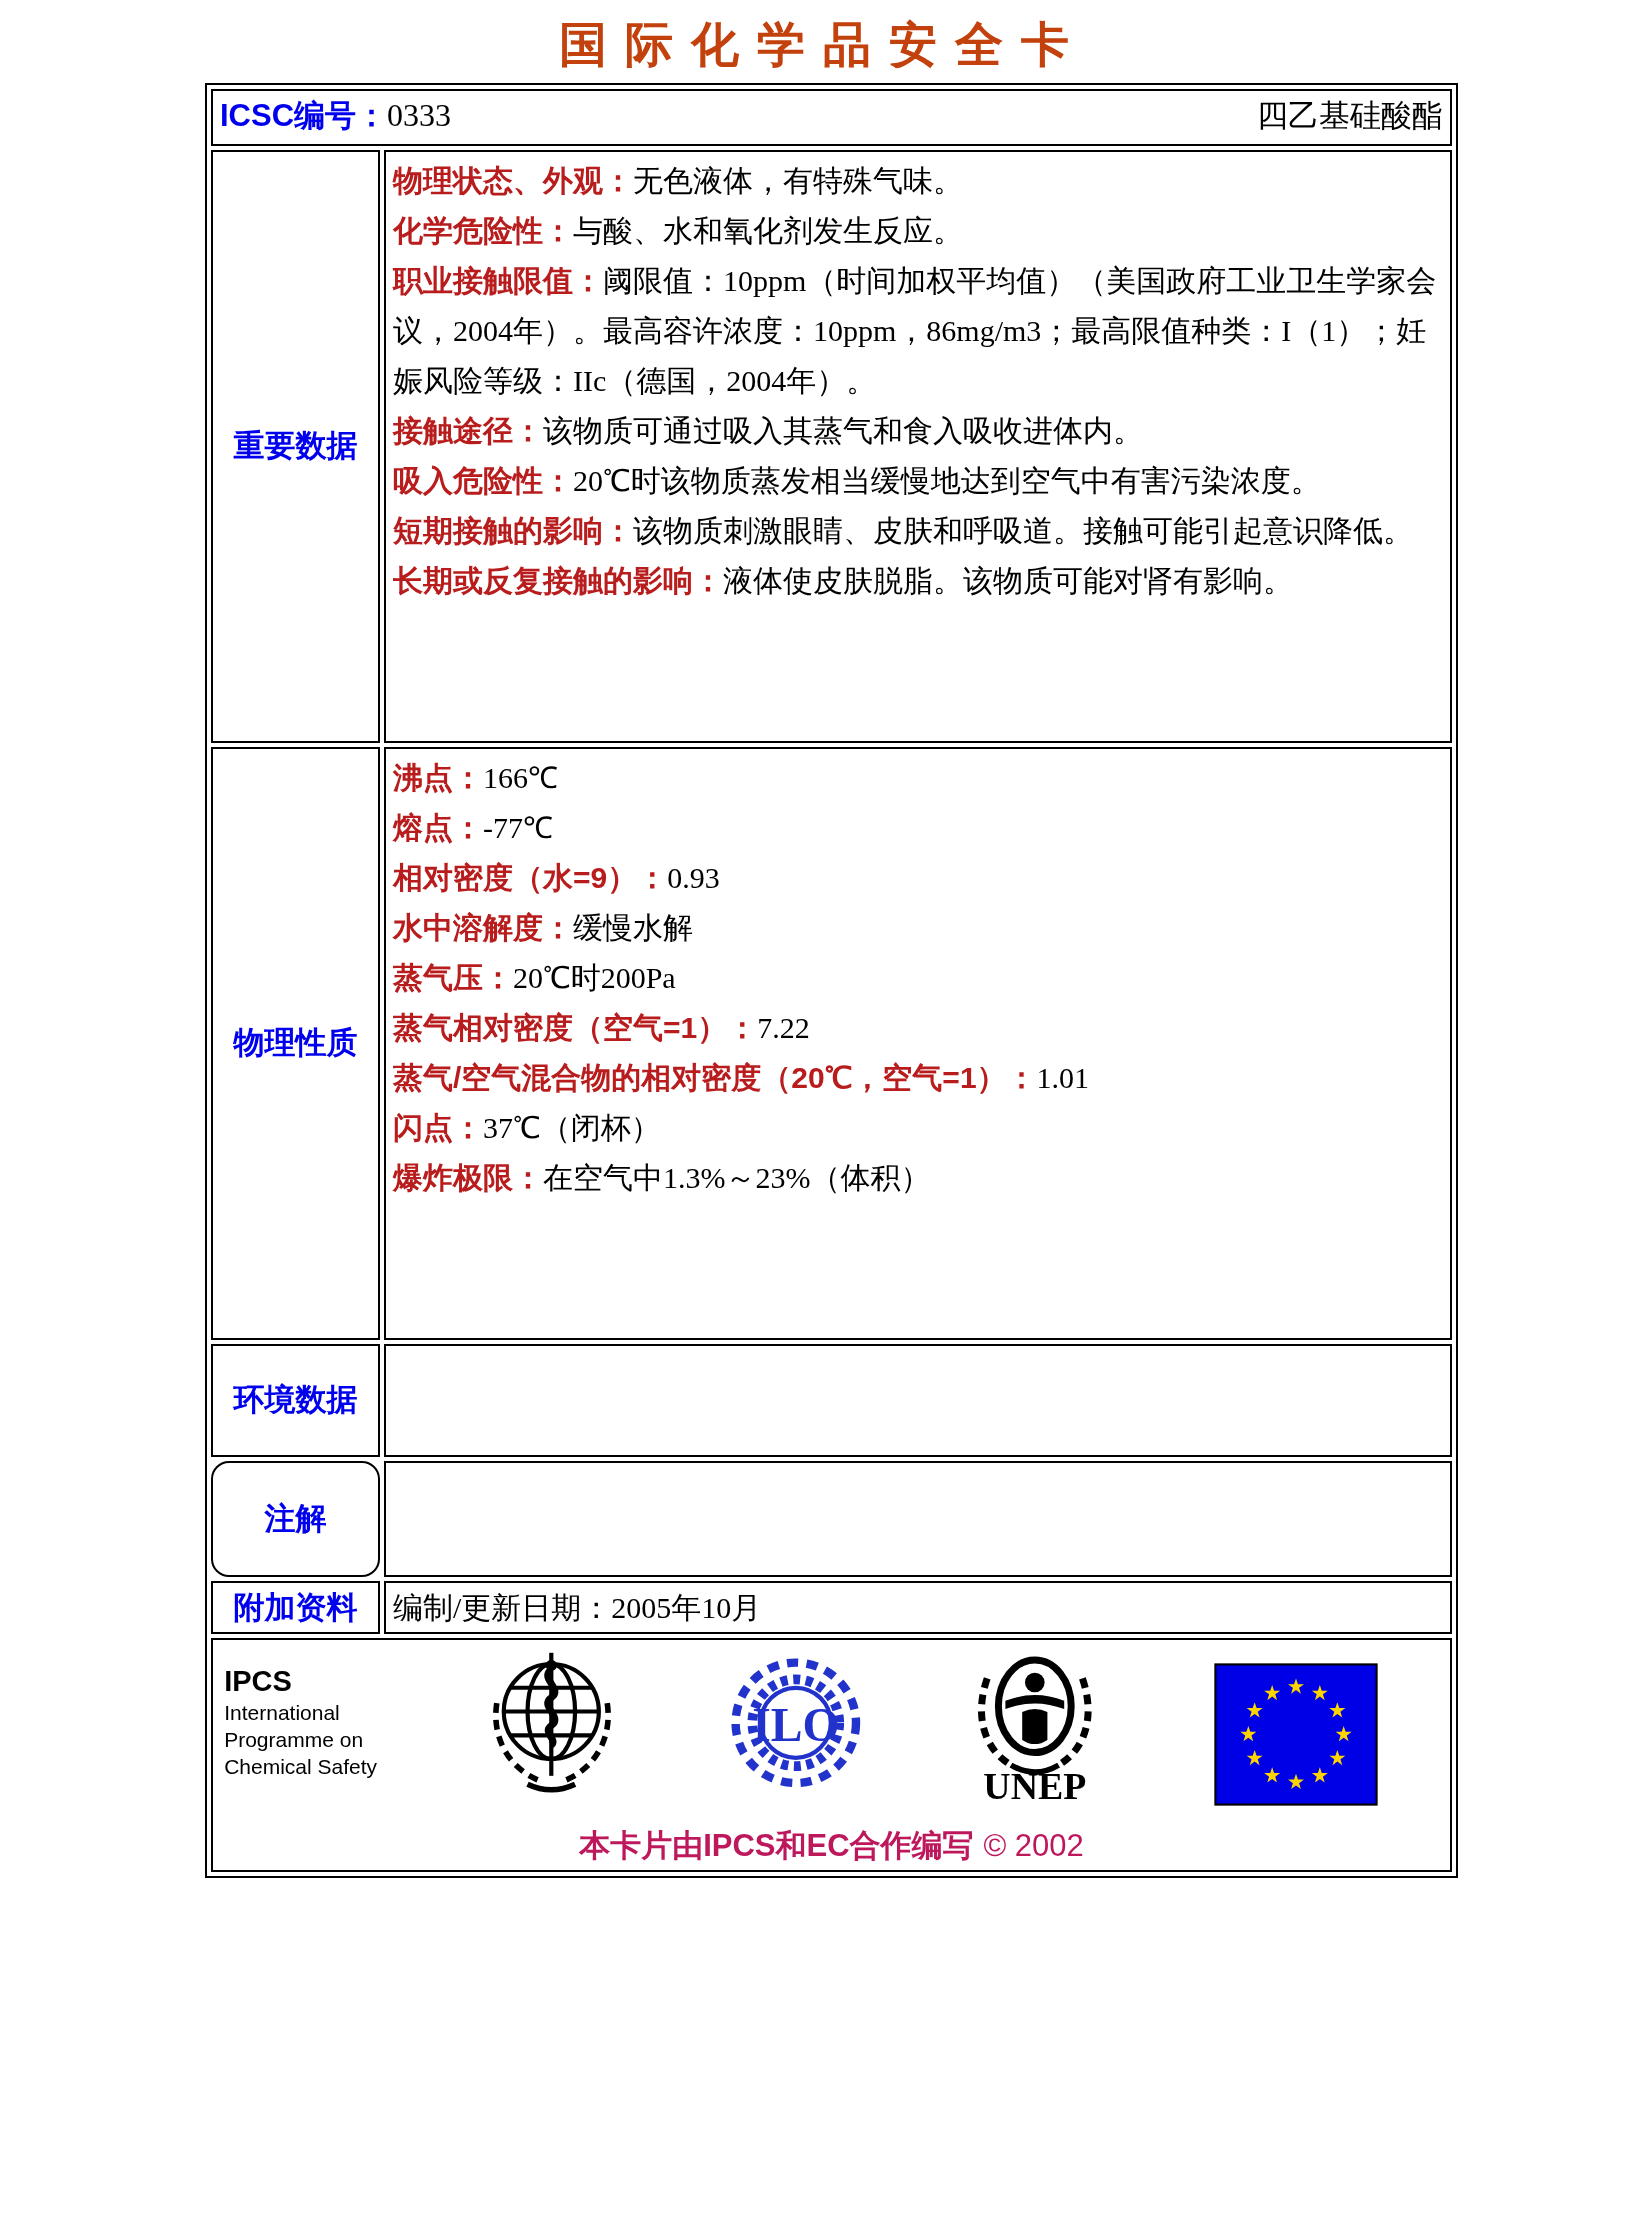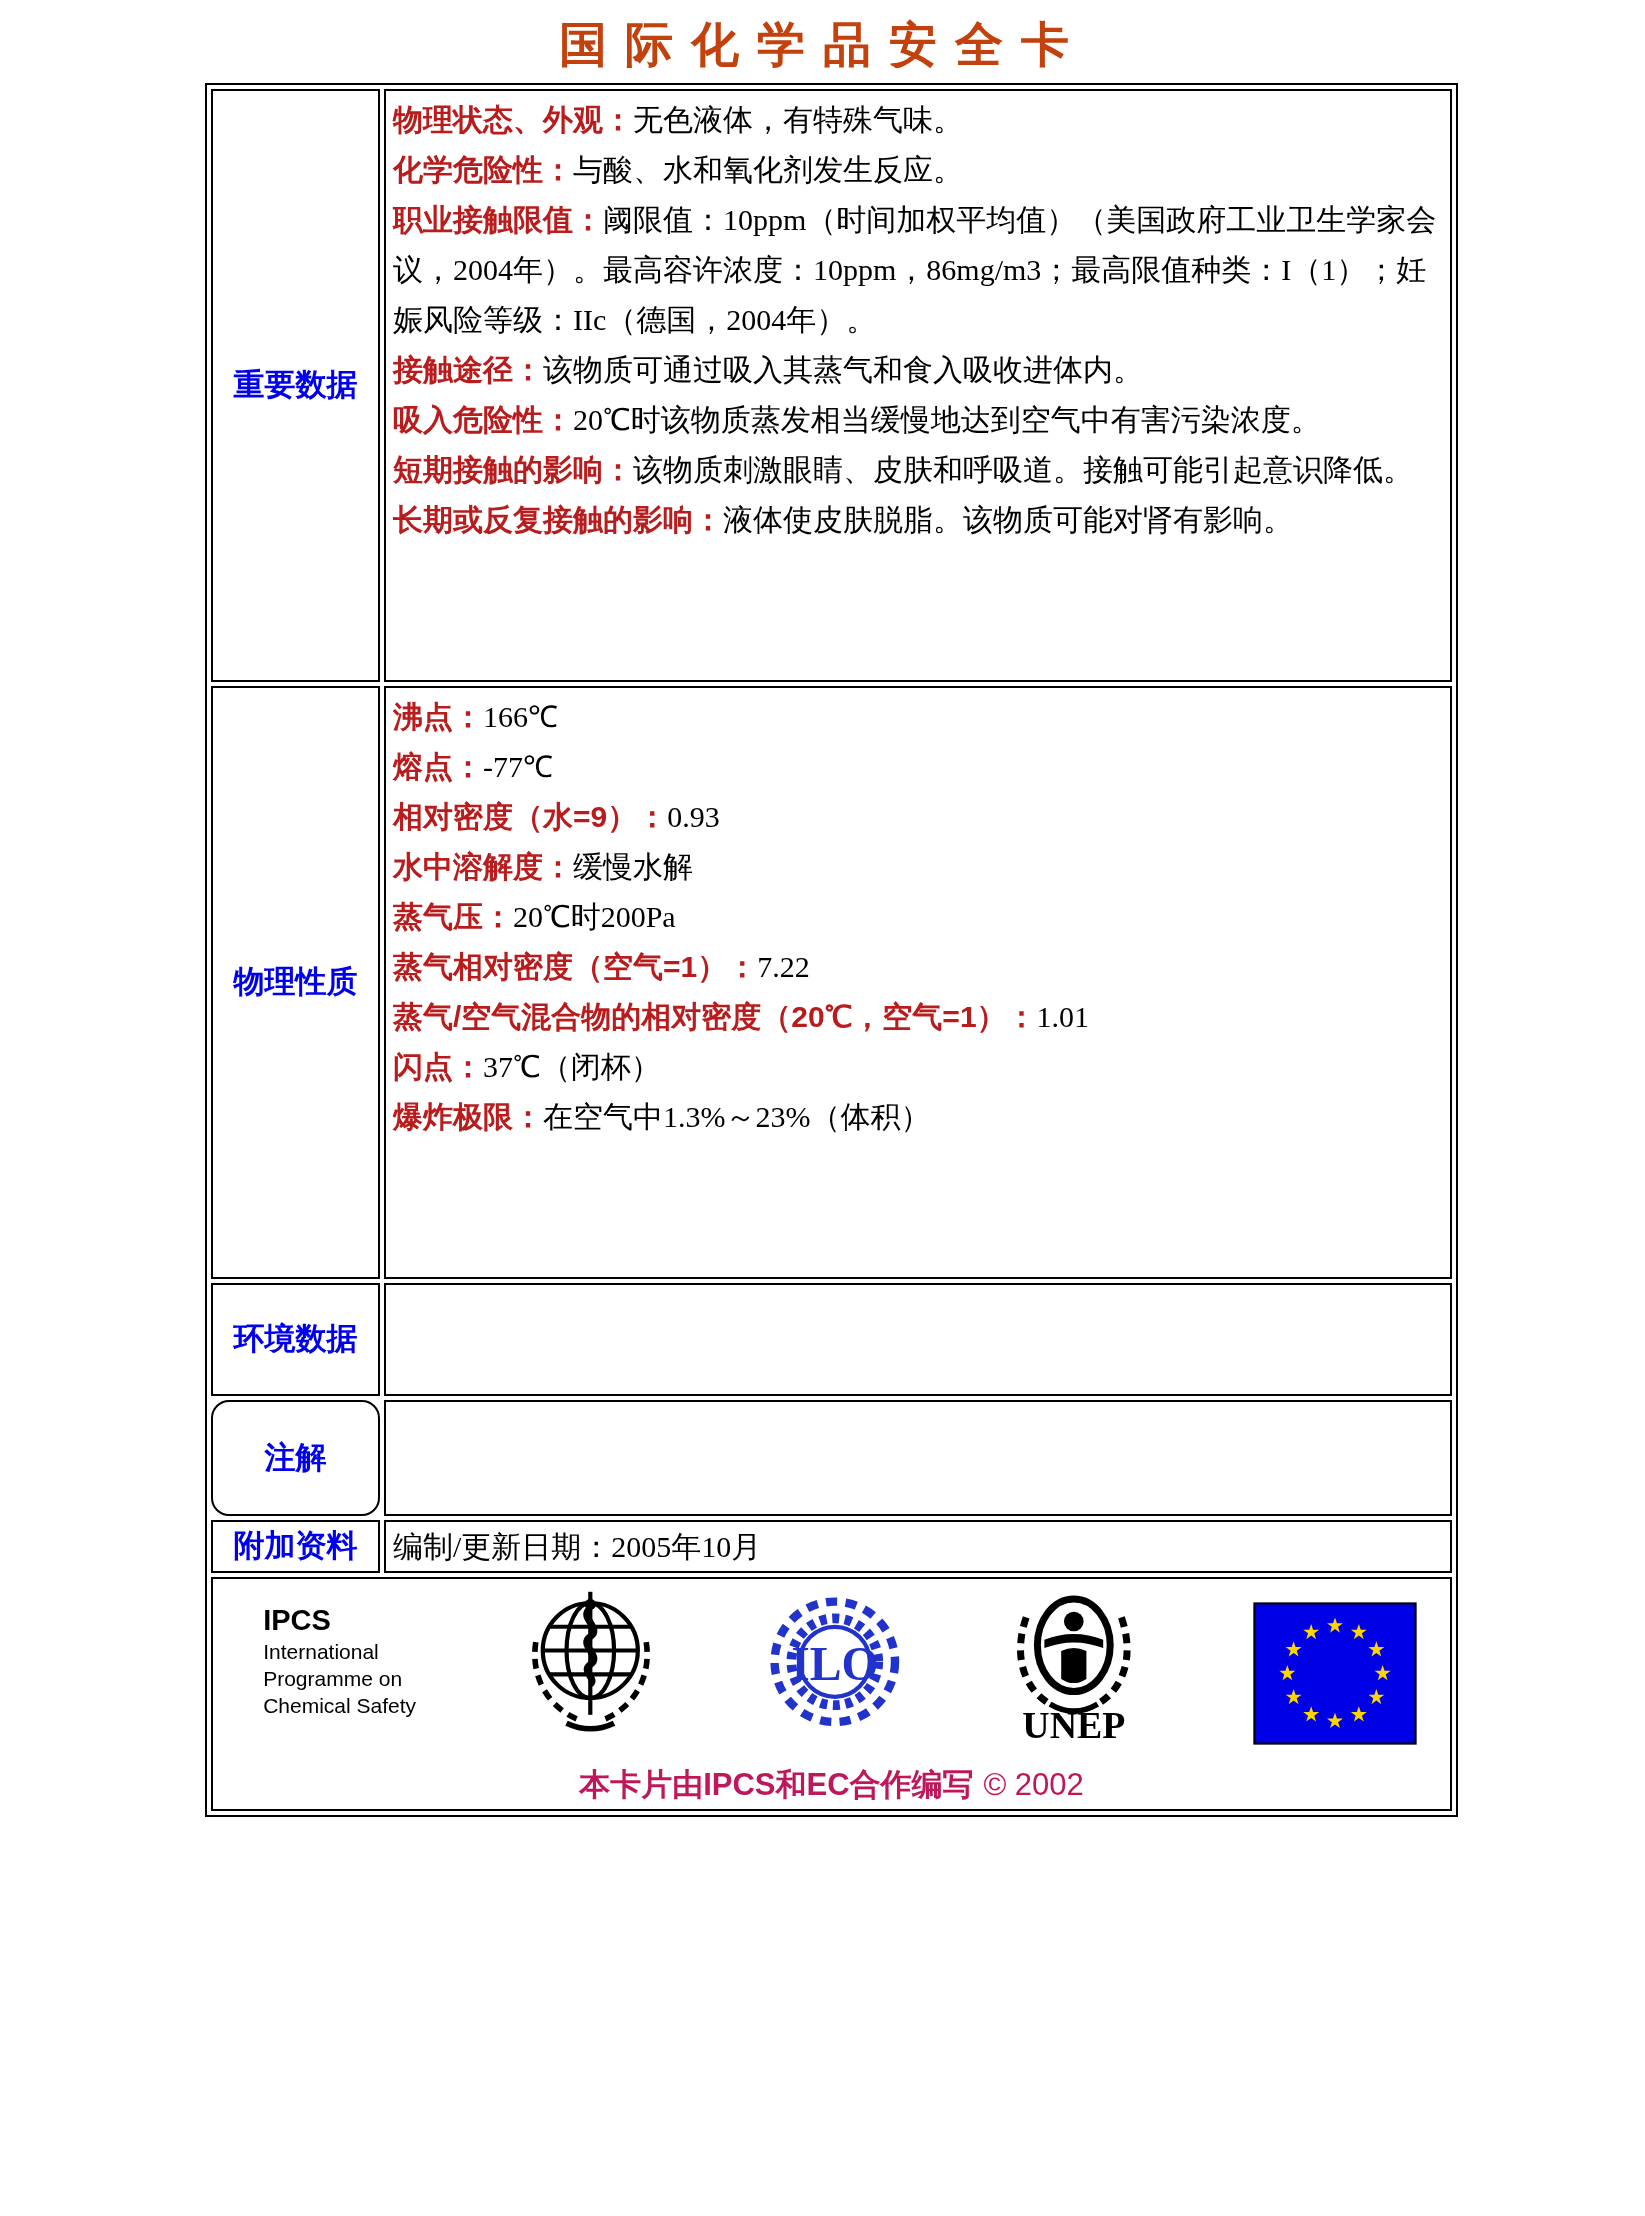--- a/index.html
+++ b/index.html
@@ -29,21 +29,21 @@
   .hdr-label{font-family:"Liberation Sans",sans-serif;font-weight:bold;color:#0000ee;font-size:31px;}
   .hdr-num{font-size:32px;color:#000;}
   .chem-name{font-size:31px;color:#000;}
   .entries{font-size:30px;line-height:50px;}
   .entries p{margin:0;}
   .entry-label{font-family:"Liberation Sans",sans-serif;font-weight:bold;color:#b91c1c;}
   .entry-text{color:#000;}
   .phys .entries{line-height:50px;}
   .addl{font-size:30px;line-height:41px;}
   .logos-cell{vertical-align:top;padding:5.6px 7px 2.8px 7px;}
-  .logos-flex{display:flex;align-items:flex-start;margin-left:39px;}
+  .logos-flex{display:flex;align-items:flex-start;}
   .ipcs-block{width:210px;font-family:"Liberation Sans",sans-serif;padding-left:4.2px;padding-top:17px;}
   .ipcs-acronym{font-weight:bold;font-size:29px;line-height:36px;}
   .ipcs-line{font-size:21px;line-height:27px;}
   .logo{flex:0 0 auto;}
   .who-logo{margin-left:46px;margin-top:1.4px;}
   .ilo-logo{margin-left:106px;margin-top:11.2px;}
   .unep-logo{margin-left:106px;margin-top:7px;}
   .eu-flag{margin-left:112px;margin-top:17px;}
   .caption-line{
     text-align:center;margin-top:19px;font-size:31px;color:#be185d;
@@ -67,20 +67,30 @@
 
 <div class="page-title">国际化学品安全卡</div>
 
 <table class="card">
   <colgroup>
       <col class="label-col">
       <col>
     </colgroup>
 
   <tbody>
+      <tr class="r1">
+    <td colspan="2" style="height:50px;">
+      <div class="hdr">
+        <div class="hdr-left">
+          <span class="hdr-label">ICSC编号：</span><span class="hdr-num">0333</span>
+        </div>
+        <div class="chem-name">四乙基硅酸酯</div>
+      </div>
+    </td>
+  </tr>
 
   <tr class="r2">
     <td class="label-cell" style="height:589px;">重要数据</td>
     <td class="content-cell">
       <div class="entries">
         <p><span class="entry-label">物理状态、外观：</span><span class="entry-text">无色液体，有特殊气味。</span></p>
         <p><span class="entry-label">化学危险性：</span><span class="entry-text">与酸、水和氧化剂发生反应。</span></p>
         <p><span class="entry-label">职业接触限值：</span><span class="entry-text">阈限值：10ppm（时间加权平均值）（美国政府工业卫生学家会议，2004年）。最高容许浓度：10ppm，86mg/m3；最高限值种类：I（1）；妊娠风险等级：IIc（德国，2004年）。</span></p>
         <p><span class="entry-label">接触途径：</span><span class="entry-text">该物质可通过吸入其蒸气和食入吸收进体内。</span></p>
         <p><span class="entry-label">吸入危险性：</span><span class="entry-text">20℃时该物质蒸发相当缓慢地达到空气中有害污染浓度。</span></p>

